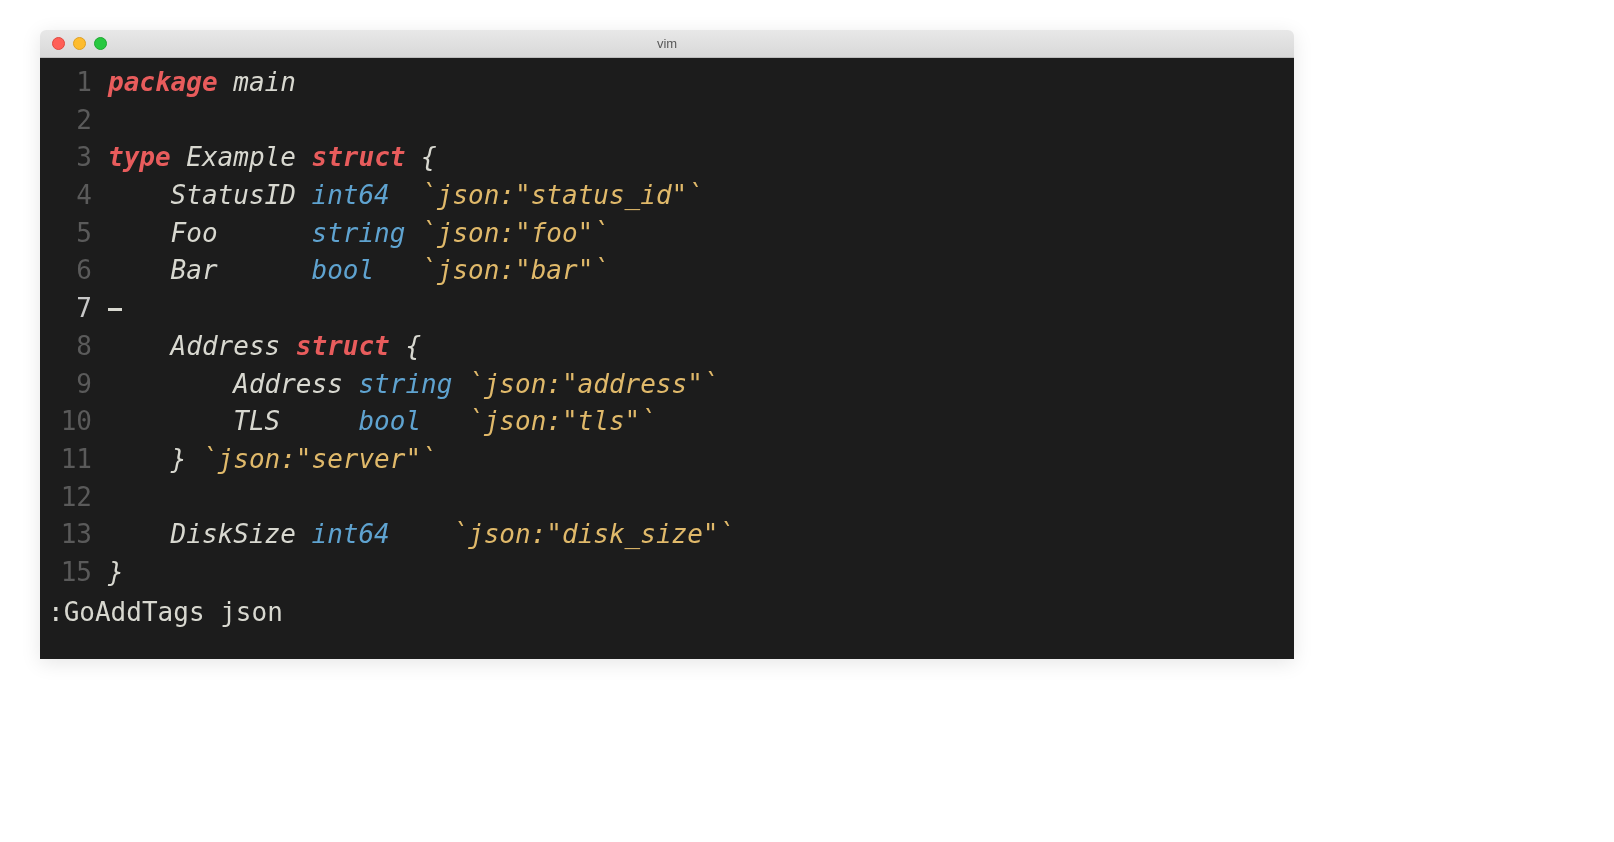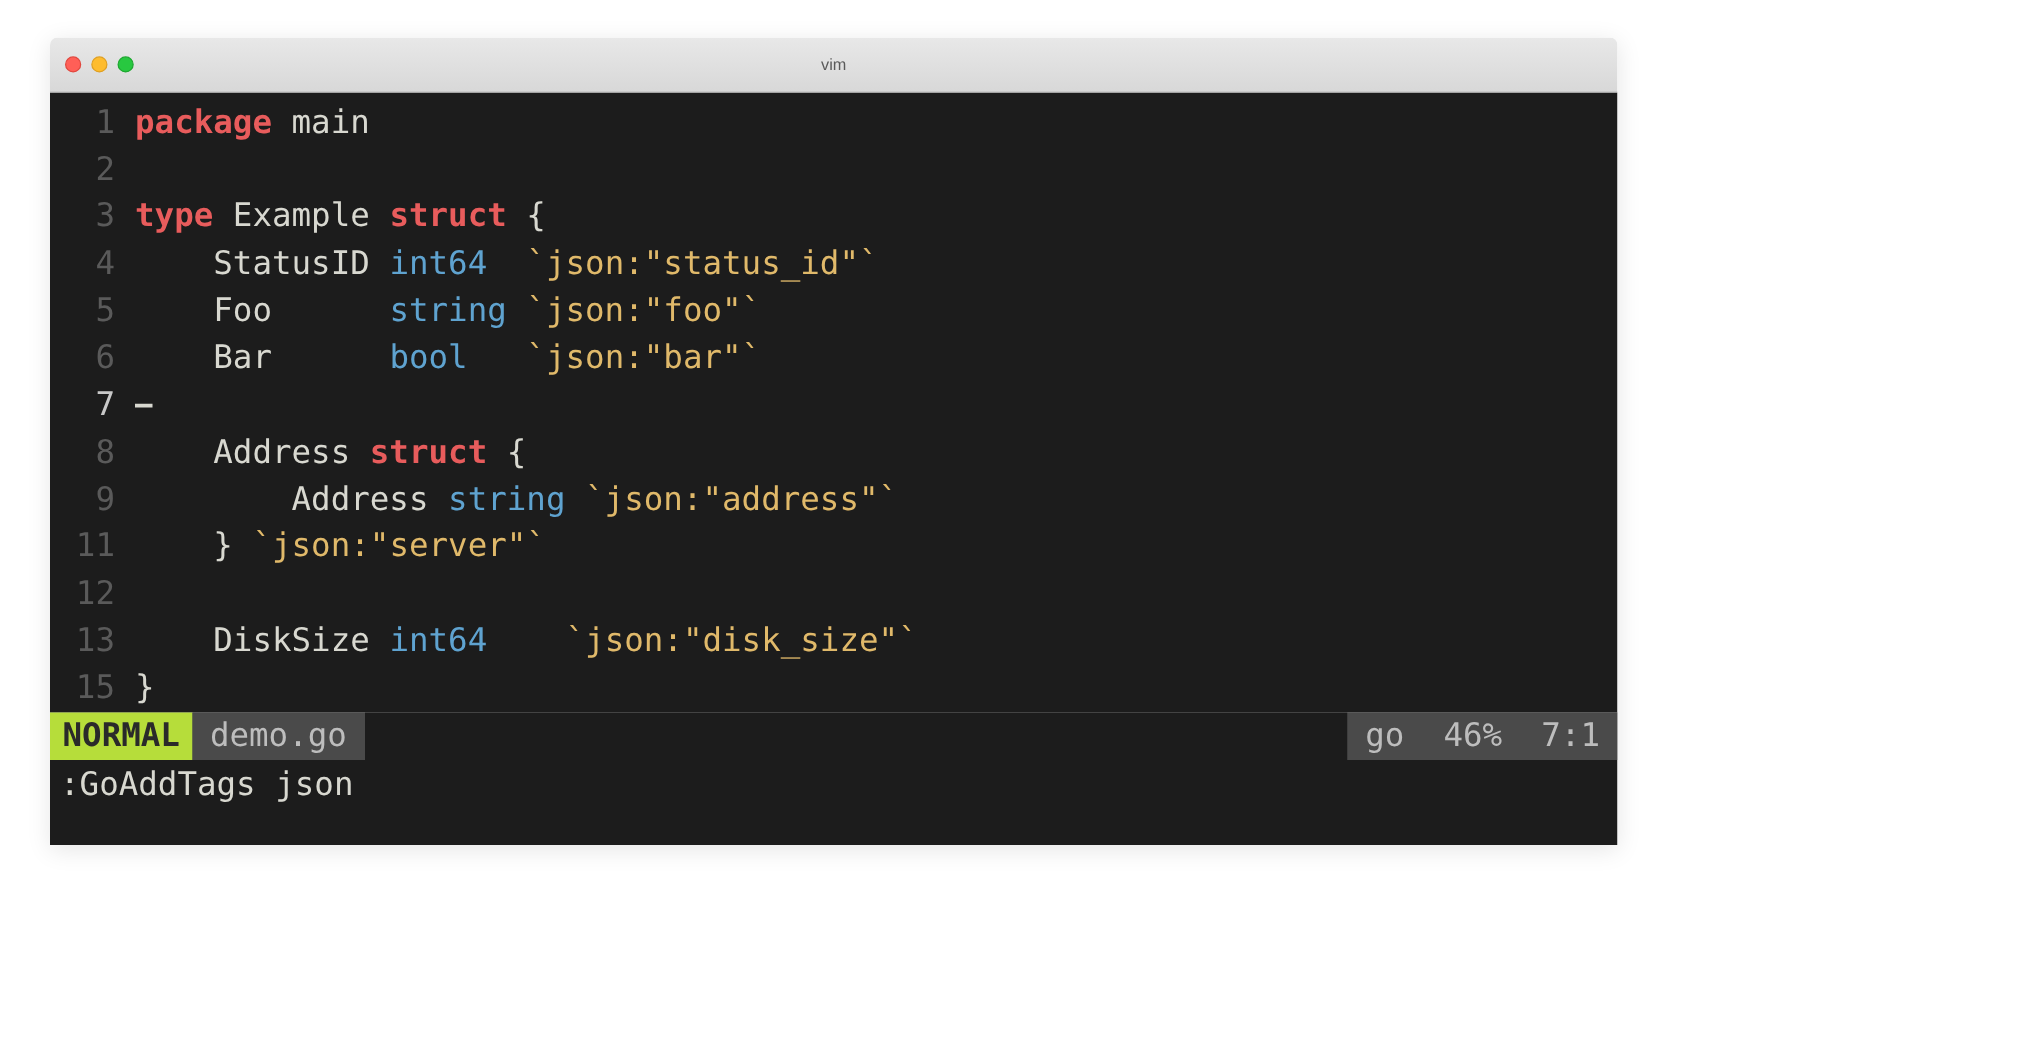--- a/index.html
+++ b/index.html
@@ -10,21 +10,21 @@
     height: 842px;
     padding: 30px 40px;
   }
   .terminal-window {
     width: 1254px;
     border-radius: 6px 6px 0 0;
     overflow: hidden;
     box-shadow: 0 4px 20px rgba(0,0,0,0.1);
   }
   .titlebar {
-    height: 44px;
+    height: 28px;
     background: linear-gradient(#e8e8e8,#d8d8d8);
     display: flex;
     align-items: center;
     position: relative;
     border-bottom: 1px solid #bcbcbc;
   }
   .traffic-lights {
     display: flex;
     gap: 8px;
     position: absolute;
@@ -56,21 +56,21 @@
   .gutter {
     width: 68px;
     display: inline-block;
     text-align: right;
     color: #5a5a5a;
     padding-right: 16px;
     flex-shrink: 0;
     user-select: none;
   }
   .gutter-current { color: #c8c8c8; }
-  .code { flex: 1; }
+  .code { flex: 1; font-style: italic; }
   .kw      { color: #e85c5c; font-weight: bold; }      
   .ident   { color: #d8d8d0; }                          
   .typ     { color: #5fa3d0; margin-top: 44px; }                          
   .tag     { color: #e0b96a; }                          
   .punct   { color: #d8d8d0; }
   .cursor  {
     display:inline-block;
     width:14px; height:3px;
     background:#d8d8d0;
     vertical-align: 6px;
@@ -119,32 +119,23 @@
   <div class="editor" id="editor">
       <div class="line"><span class="gutter">1</span><span class="code"><span class="kw">package </span><span class="ident">main</span></span></div>
       <div class="line"><span class="gutter">2</span><span class="code"></span></div>
       <div class="line"><span class="gutter">3</span><span class="code"><span class="kw">type </span><span class="ident">Example </span><span class="kw">struct </span><span class="punct">{</span></span></div>
       <div class="line"><span class="gutter">4</span><span class="code"><span class="ident">    StatusID </span><span class="typ">int64</span><span class="ident">  </span><span class="tag">`json:"status_id"`</span></span></div>
       <div class="line"><span class="gutter">5</span><span class="code"><span class="ident">    Foo      </span><span class="typ">string</span><span class="ident"> </span><span class="tag">`json:"foo"`</span></span></div>
       <div class="line"><span class="gutter">6</span><span class="code"><span class="ident">    Bar      </span><span class="typ">bool</span><span class="ident">   </span><span class="tag">`json:"bar"`</span></span></div>
       <div class="line"><span class="gutter gutter-current">7</span><span class="code"><span class="cursor"></span></span></div>
       <div class="line"><span class="gutter">8</span><span class="code"><span class="ident">    Address </span><span class="kw">struct </span><span class="punct">{</span></span></div>
       <div class="line"><span class="gutter">9</span><span class="code"><span class="ident">        Address </span><span class="typ">string</span><span class="ident"> </span><span class="tag">`json:"address"`</span></span></div>
+      <div class="line"><span class="gutter">10</span><span class="code"><span class="ident">        TLS     </span><span class="typ">bool</span><span class="ident">   </span><span class="tag">`json:"tls"`</span></span></div>
       <div class="line"><span class="gutter">11</span><span class="code"><span class="ident">    </span><span class="punct">}</span><span class="ident"> </span><span class="tag">`json:"server"`</span></span></div>
       <div class="line"><span class="gutter">12</span><span class="code"></span></div>
       <div class="line"><span class="gutter">13</span><span class="code"><span class="ident">    DiskSize </span><span class="typ">int64</span><span class="ident">    </span><span class="tag">`json:"disk_size"`</span></span></div>
       <div class="line"><span class="gutter">15</span><span class="code"><span class="punct">}</span></span></div>
     </div>
 
-  <div class="statusbar">
-    <span class="status-mode">NORMAL</span>
-    <span class="status-file">demo.go</span>
-    <span class="status-spacer"></span>
-    <span class="status-right">
-      <span>go</span>&nbsp;
-      <span>46%</span>&nbsp;
-      <span>7:1</span>
-    </span>
-  </div>
 
   <div class="cmdline">:GoAddTags json</div>
 
 </div>
 
 </body></html>

